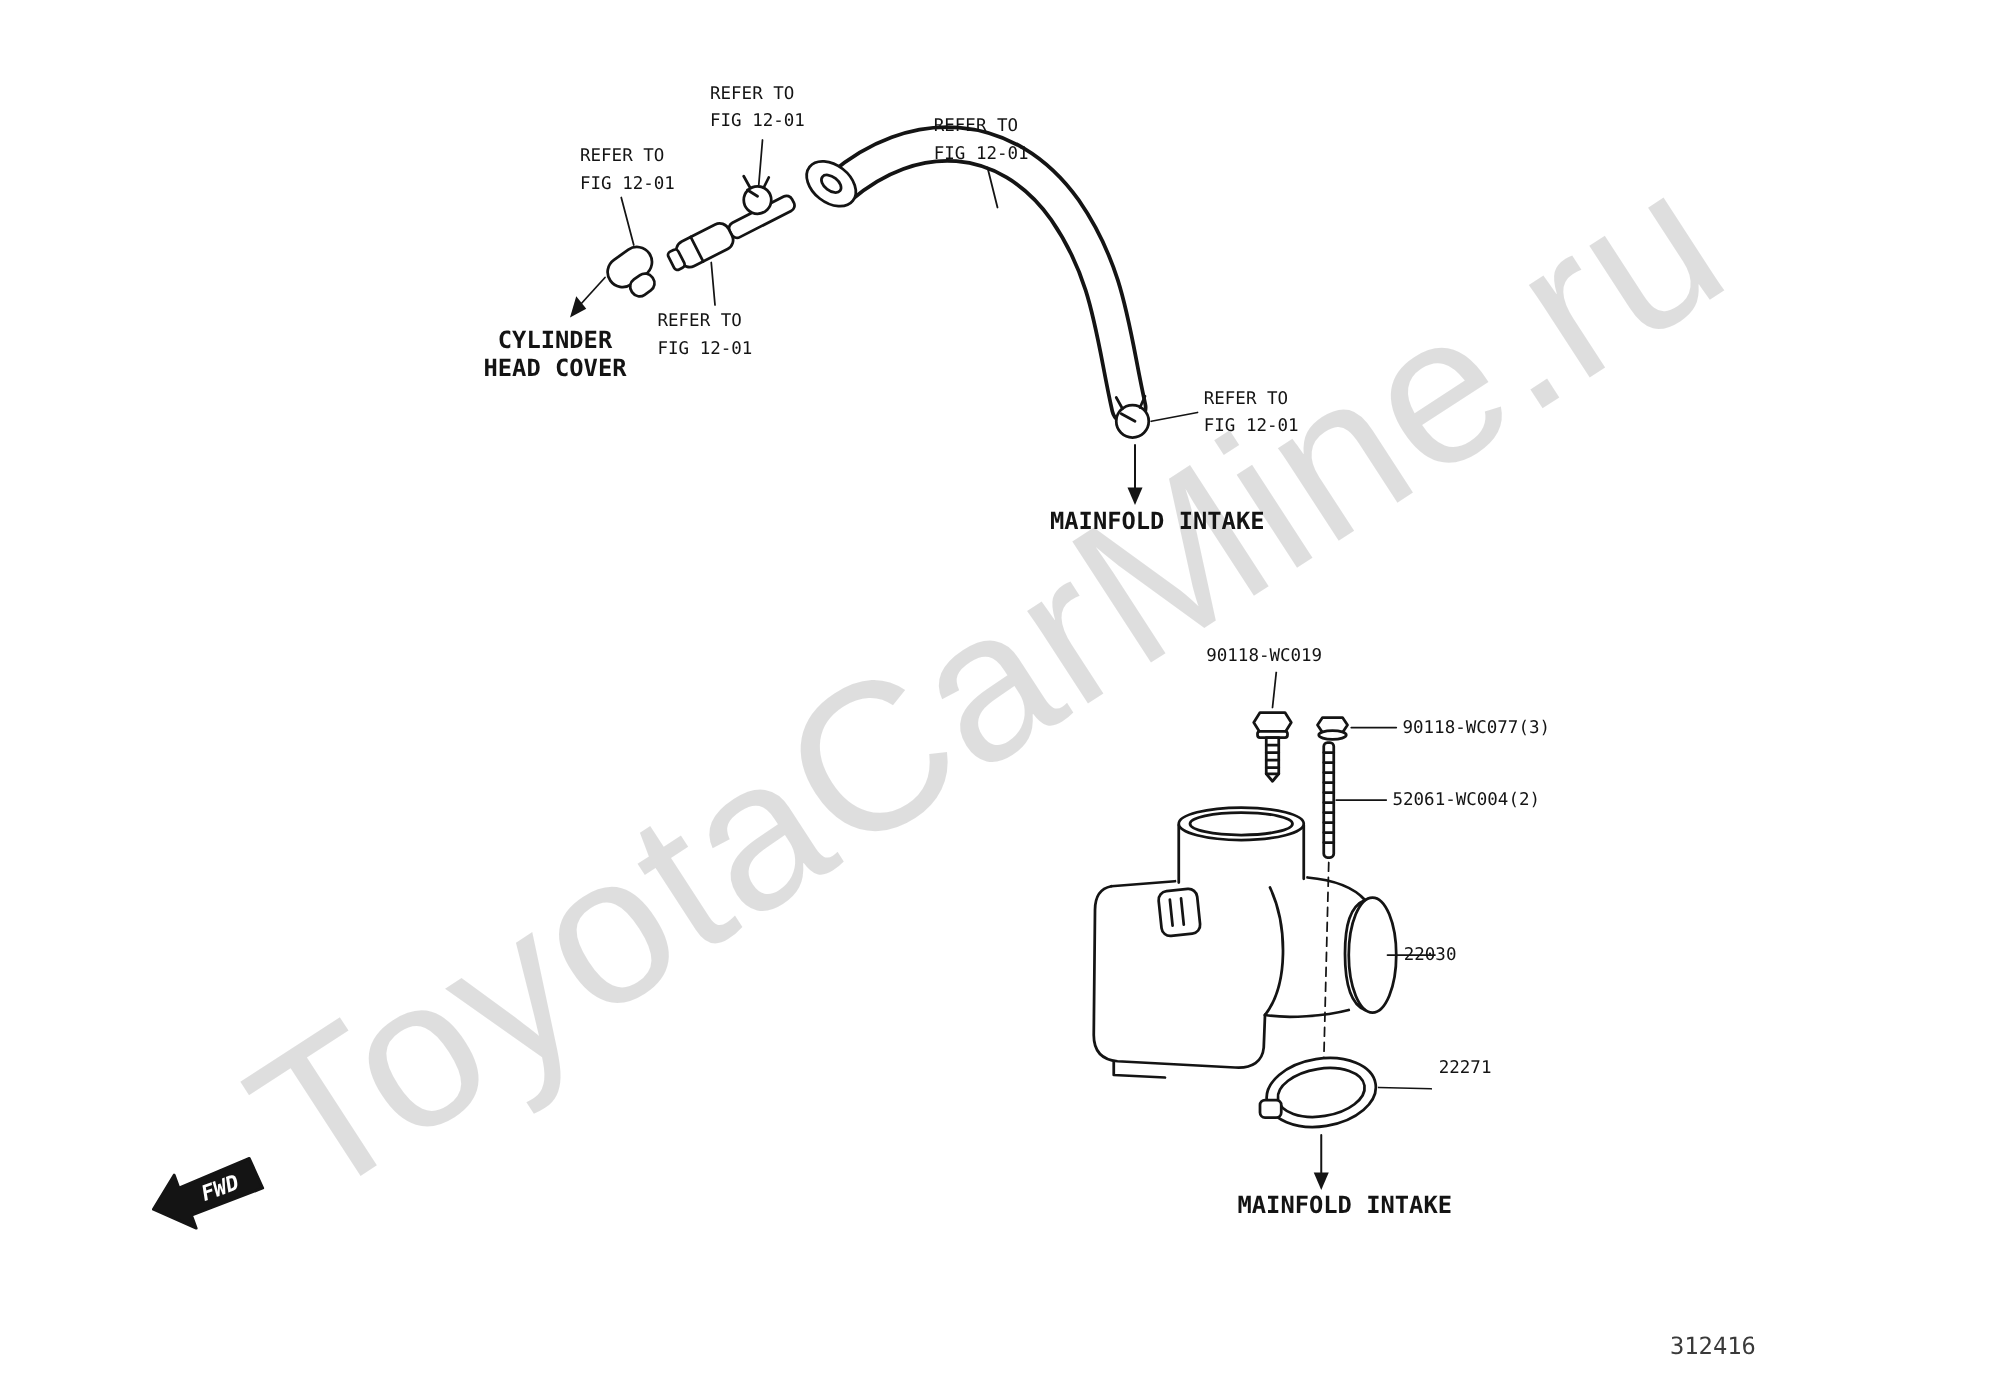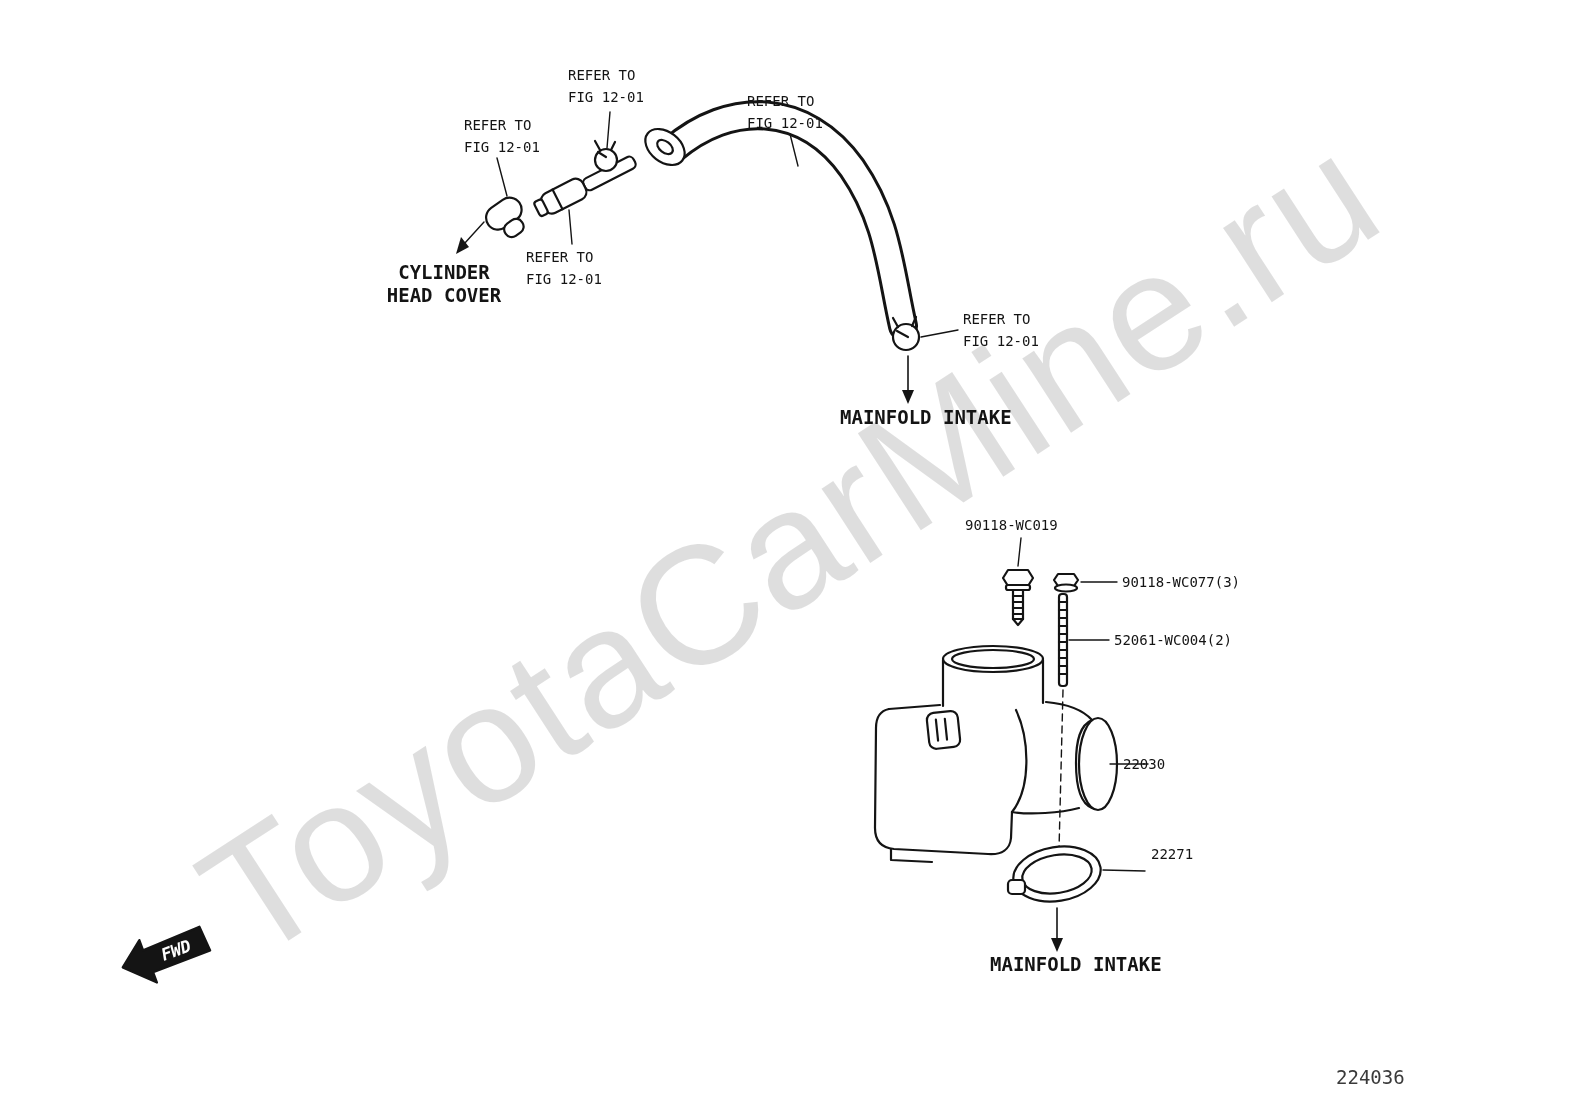--- a/index.html
+++ b/index.html
@@ -175,14 +175,14 @@
   <div class="lbl lbl-bold" style="left:840px;top:406px">MAINFOLD INTAKE</div>
 
   <div class="lbl" style="left:965px;top:514px">90118-WC019</div>
   <div class="lbl" style="left:1122px;top:571px">90118-WC077(3)</div>
   <div class="lbl" style="left:1114px;top:629px">52061-WC004(2)</div>
   <div class="lbl" style="left:1123px;top:753px">22030</div>
   <div class="lbl" style="left:1151px;top:843px">22271</div>
 
   <div class="lbl lbl-bold" style="left:990px;top:953px">MAINFOLD INTAKE</div>
 
-  <div class="docnum">224036</div>
+  <div class="docnum">312416</div>
 </div>
 
 </body></html>

